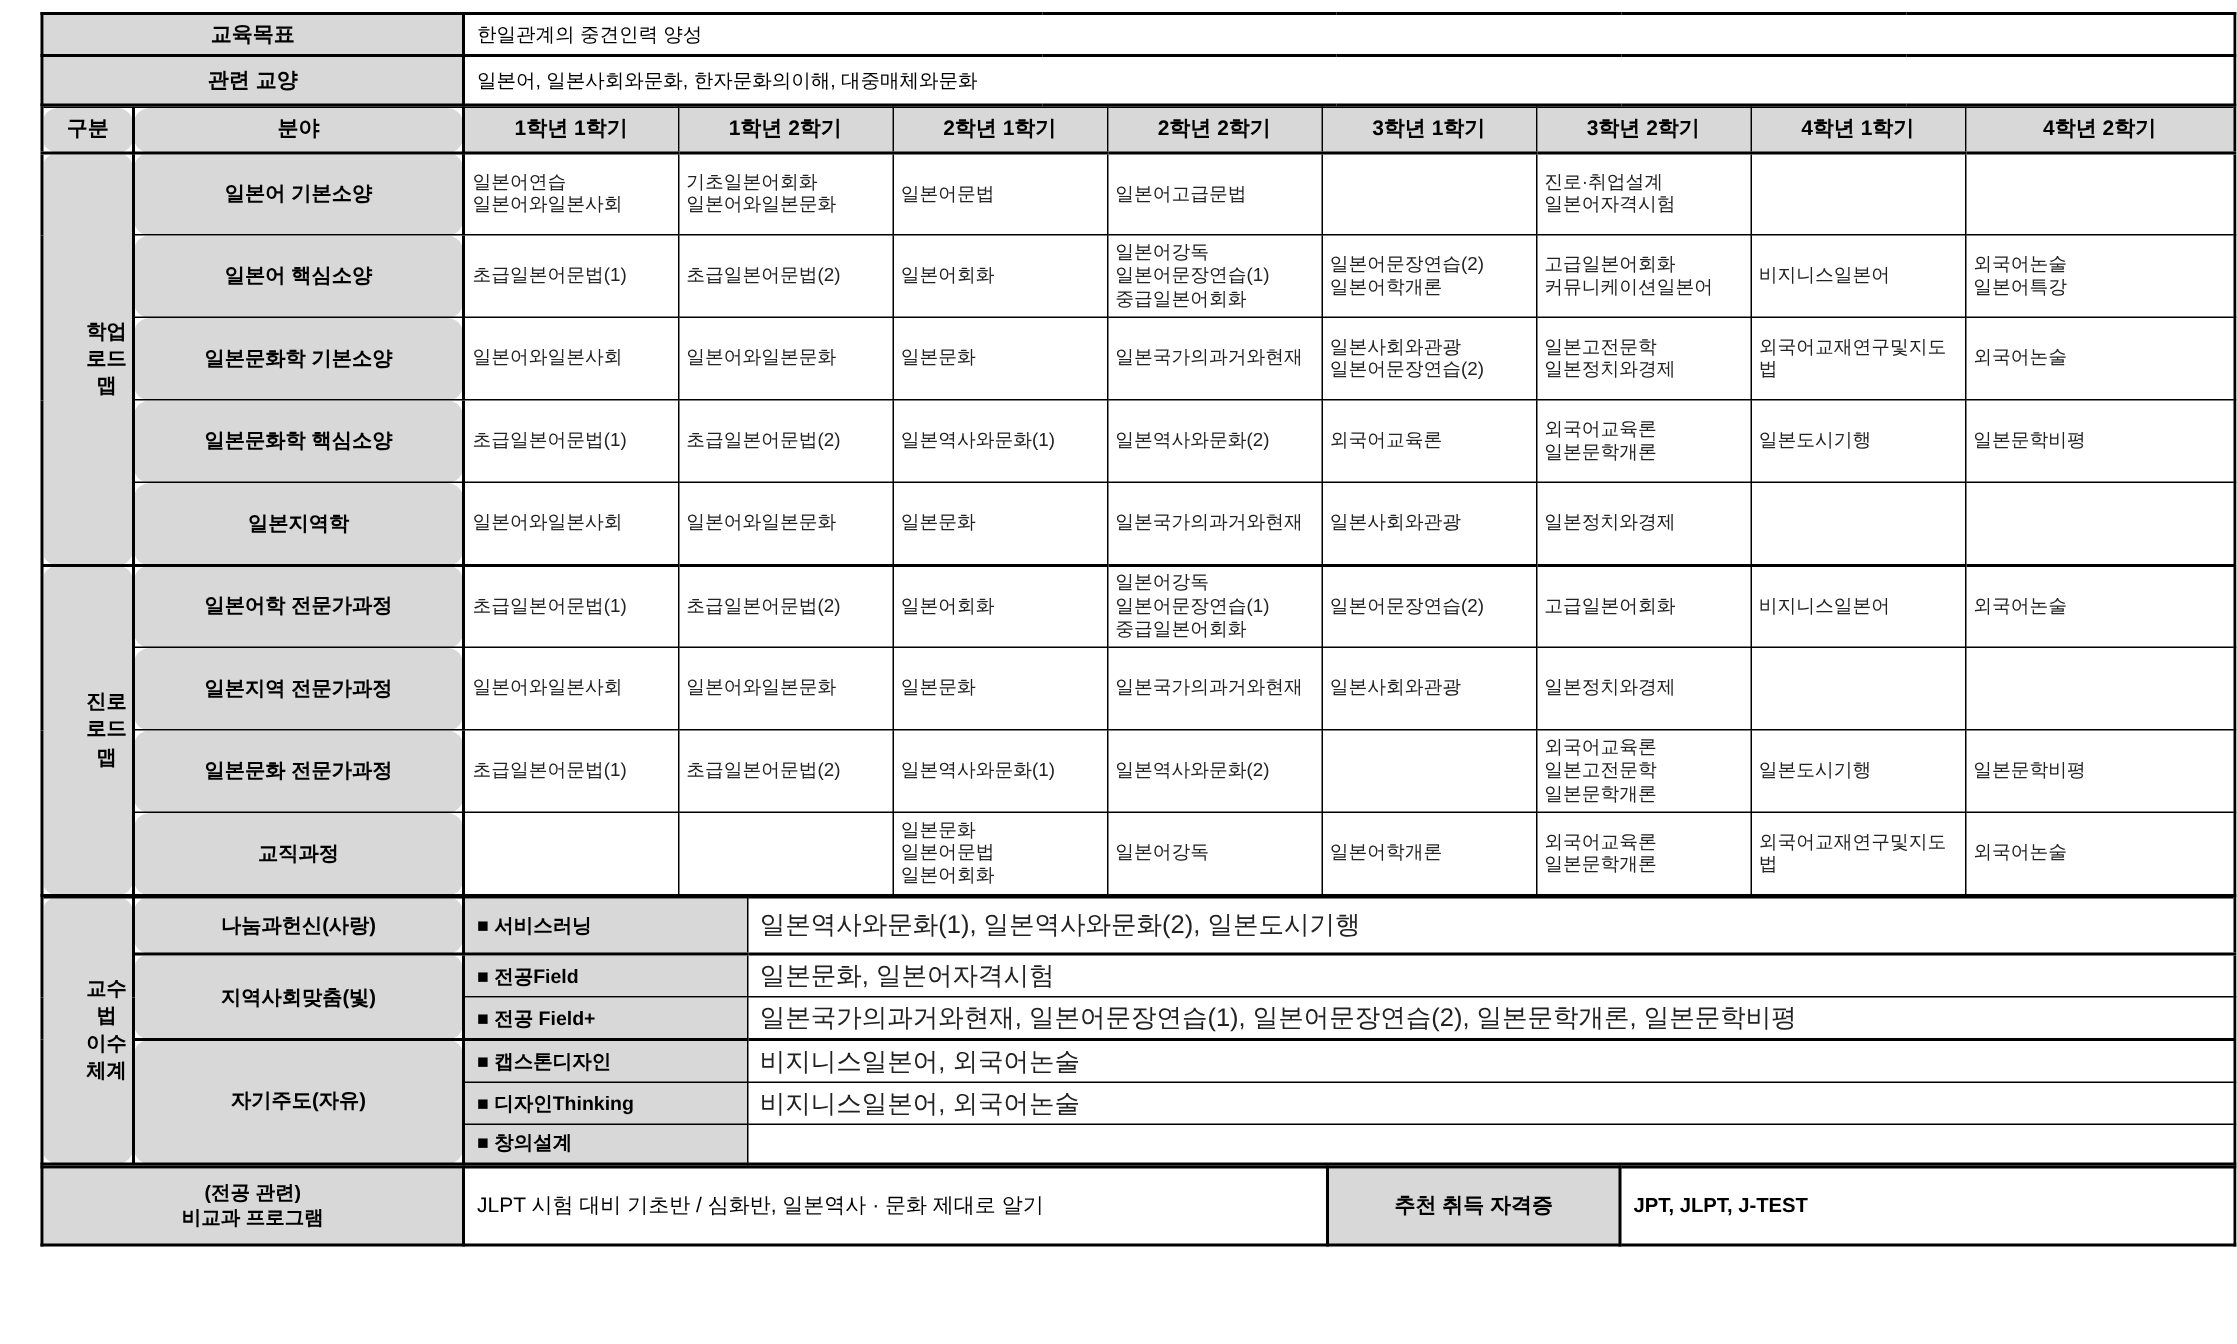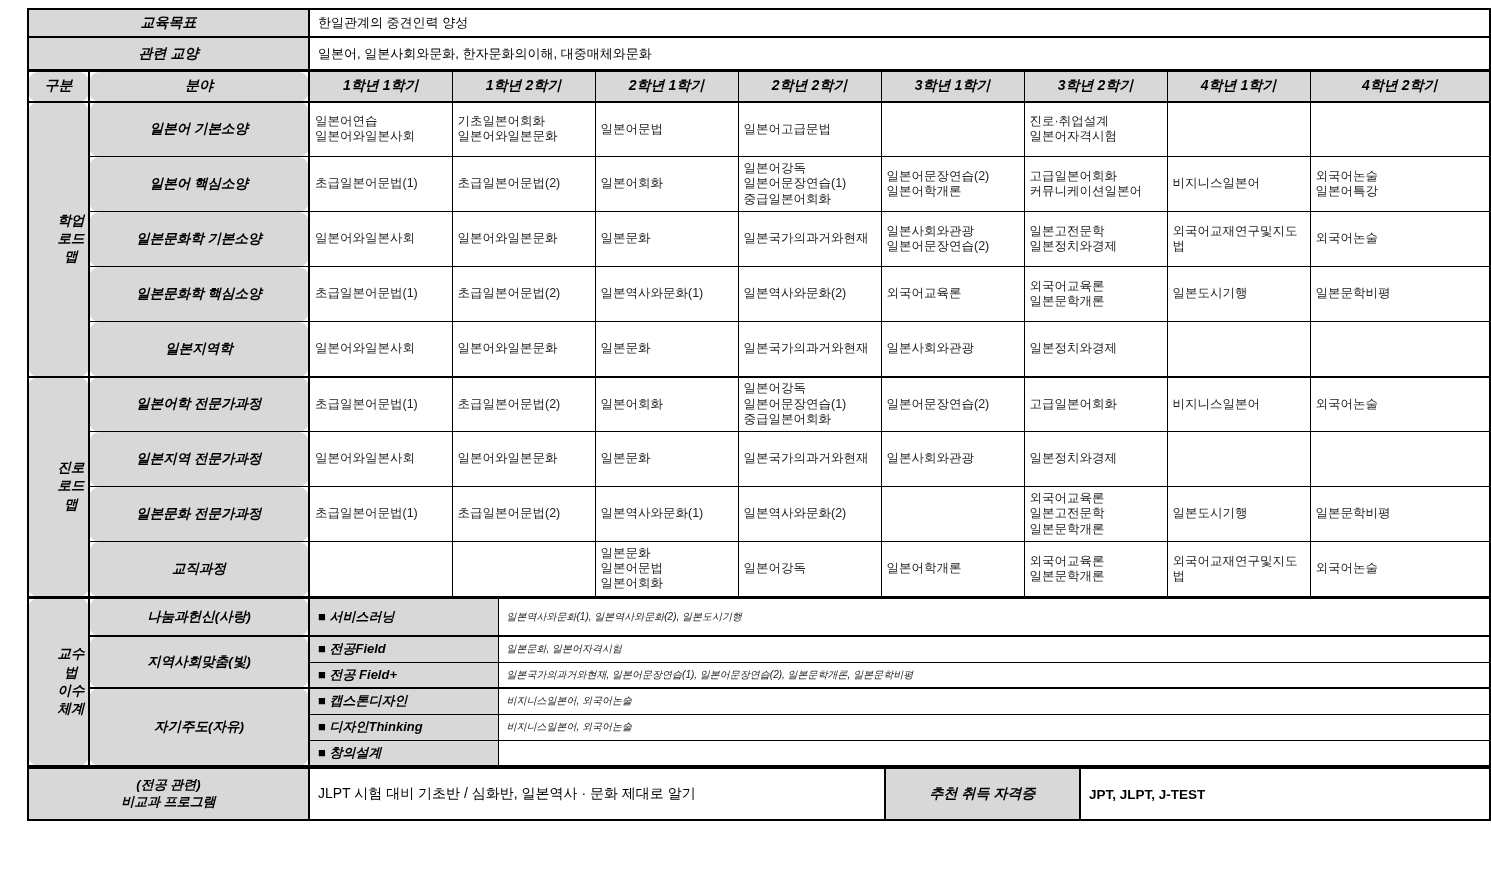--- a/index.html
+++ b/index.html
@@ -15,33 +15,33 @@
   .t-info td,.t-bottom td{border:2px solid #000;}
   .t-info{border:2px solid #000;}
   .t-grid,.t-teach,.t-bottom{border:2px solid #000;border-top:none;}
   .t-grid td,.t-teach td{border:1px solid #000;}
   .v2r{border-right-width:2px !important;border-radius:11px;}
   .grid-head td{border-bottom-width:2px !important;}
   tr.sec-top td{border-top-width:2px !important;}
   tr.grp-top td{border-top-width:2px !important;}
 
   
-  .g{background:var(--hdr,#d8d8d8);font-style:italic;}
+  .g{background:var(--hdr,#d8d8d8);}
   .b{font-weight:700;}
   .c{text-align:center;vertical-align:middle;}
   .pre{white-space:pre-line;}
   .head{font-size:14px;}
   .fieldcell{font-size:13.5px;padding:2px 4px;}
   .seclabel{font-size:13.5px;line-height:1.35;padding-left:25px;}
   .course{font-size:12.5px;color:#222;padding:2px 5px;line-height:1.22;
           vertical-align:middle;text-align:left;word-break:break-all;}
   .val{font-size:13px;font-weight:400;text-align:left;padding:2px 8px;vertical-align:middle;}
   .cred{font-size:14.5px;}
   .method{font-size:13px;font-weight:700;text-align:left;padding:2px 8px;vertical-align:middle;}
-  .tcourse{font-size:10px;color:#222;text-align:left;padding:2px 8px;vertical-align:middle;font-style:italic;}
+  .tcourse{font-size:17px;color:#222;text-align:left;padding:2px 8px;vertical-align:middle;}
 
   
   .t-info tr.r1{height:28px;}
   .t-info tr.r2{height:29px;}
   .t-info tr.r3{height:33px;padding-left:45px;}
   .t-grid tr.grid-head{height:30px;}
   .t-grid tbody tr{height:55px;}
   .t-teach tr{height:26px;}
   .t-teach tr.t-tall{height:38px;}
   .t-bottom tr{height:52px;margin-left:16px;}

